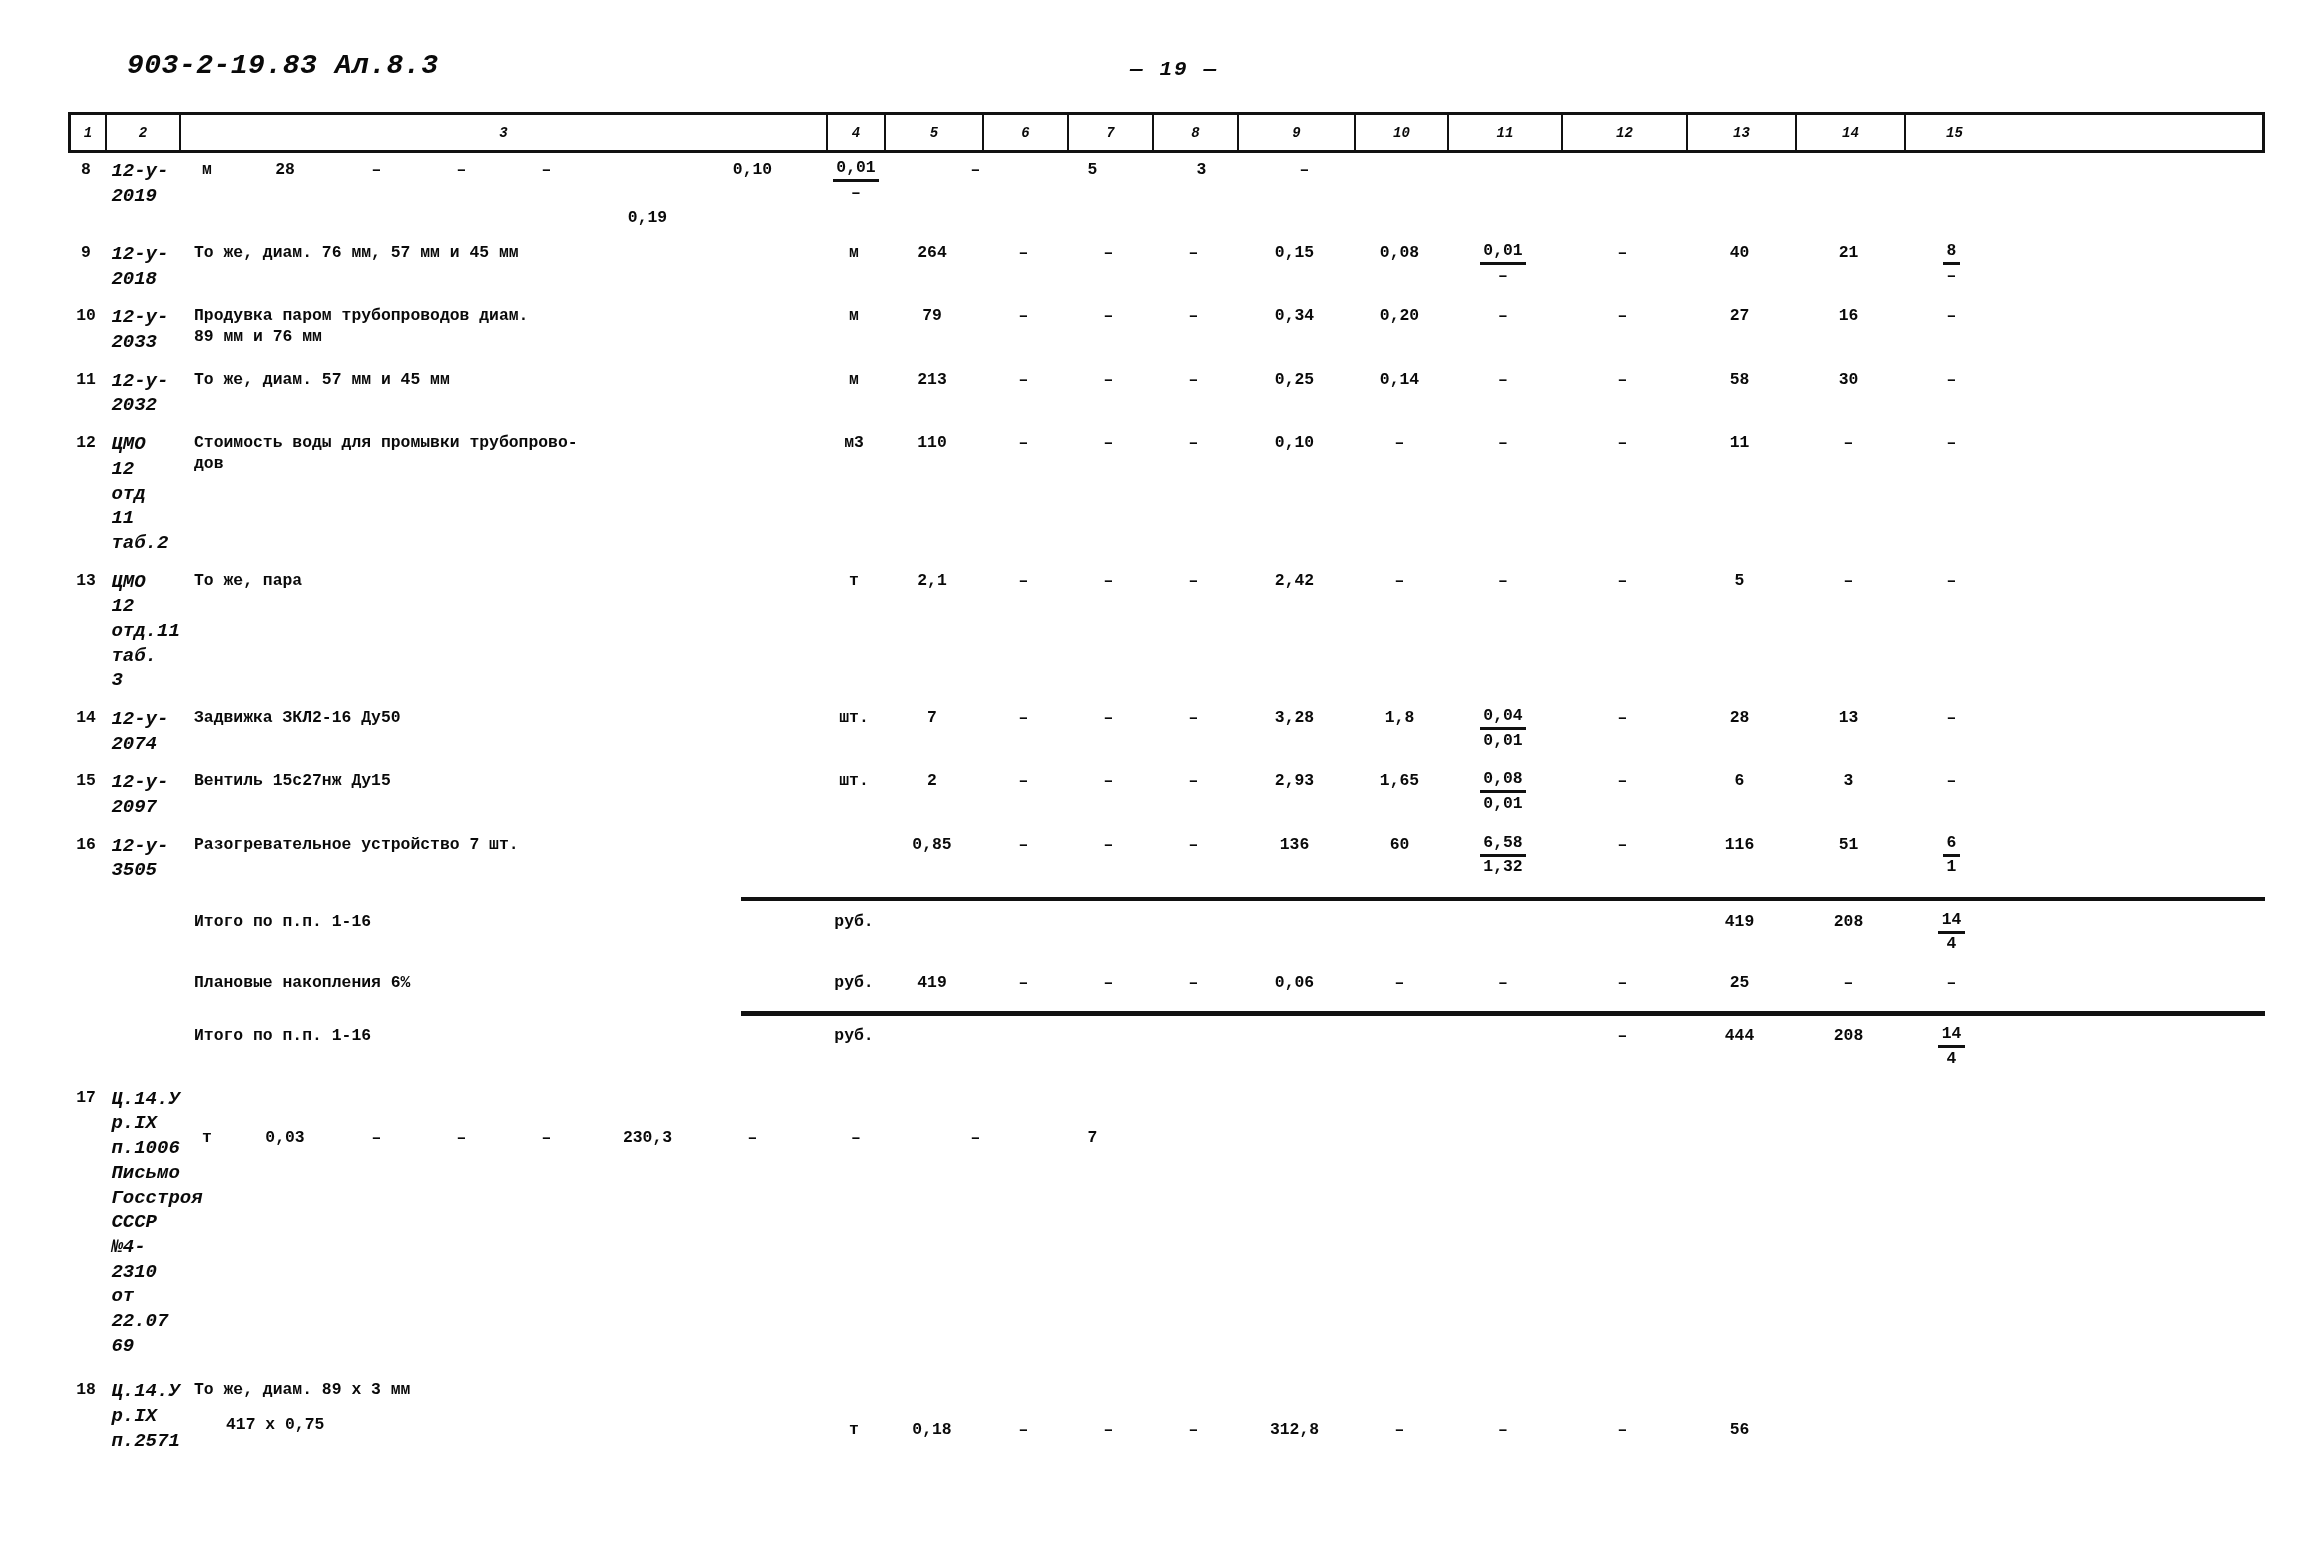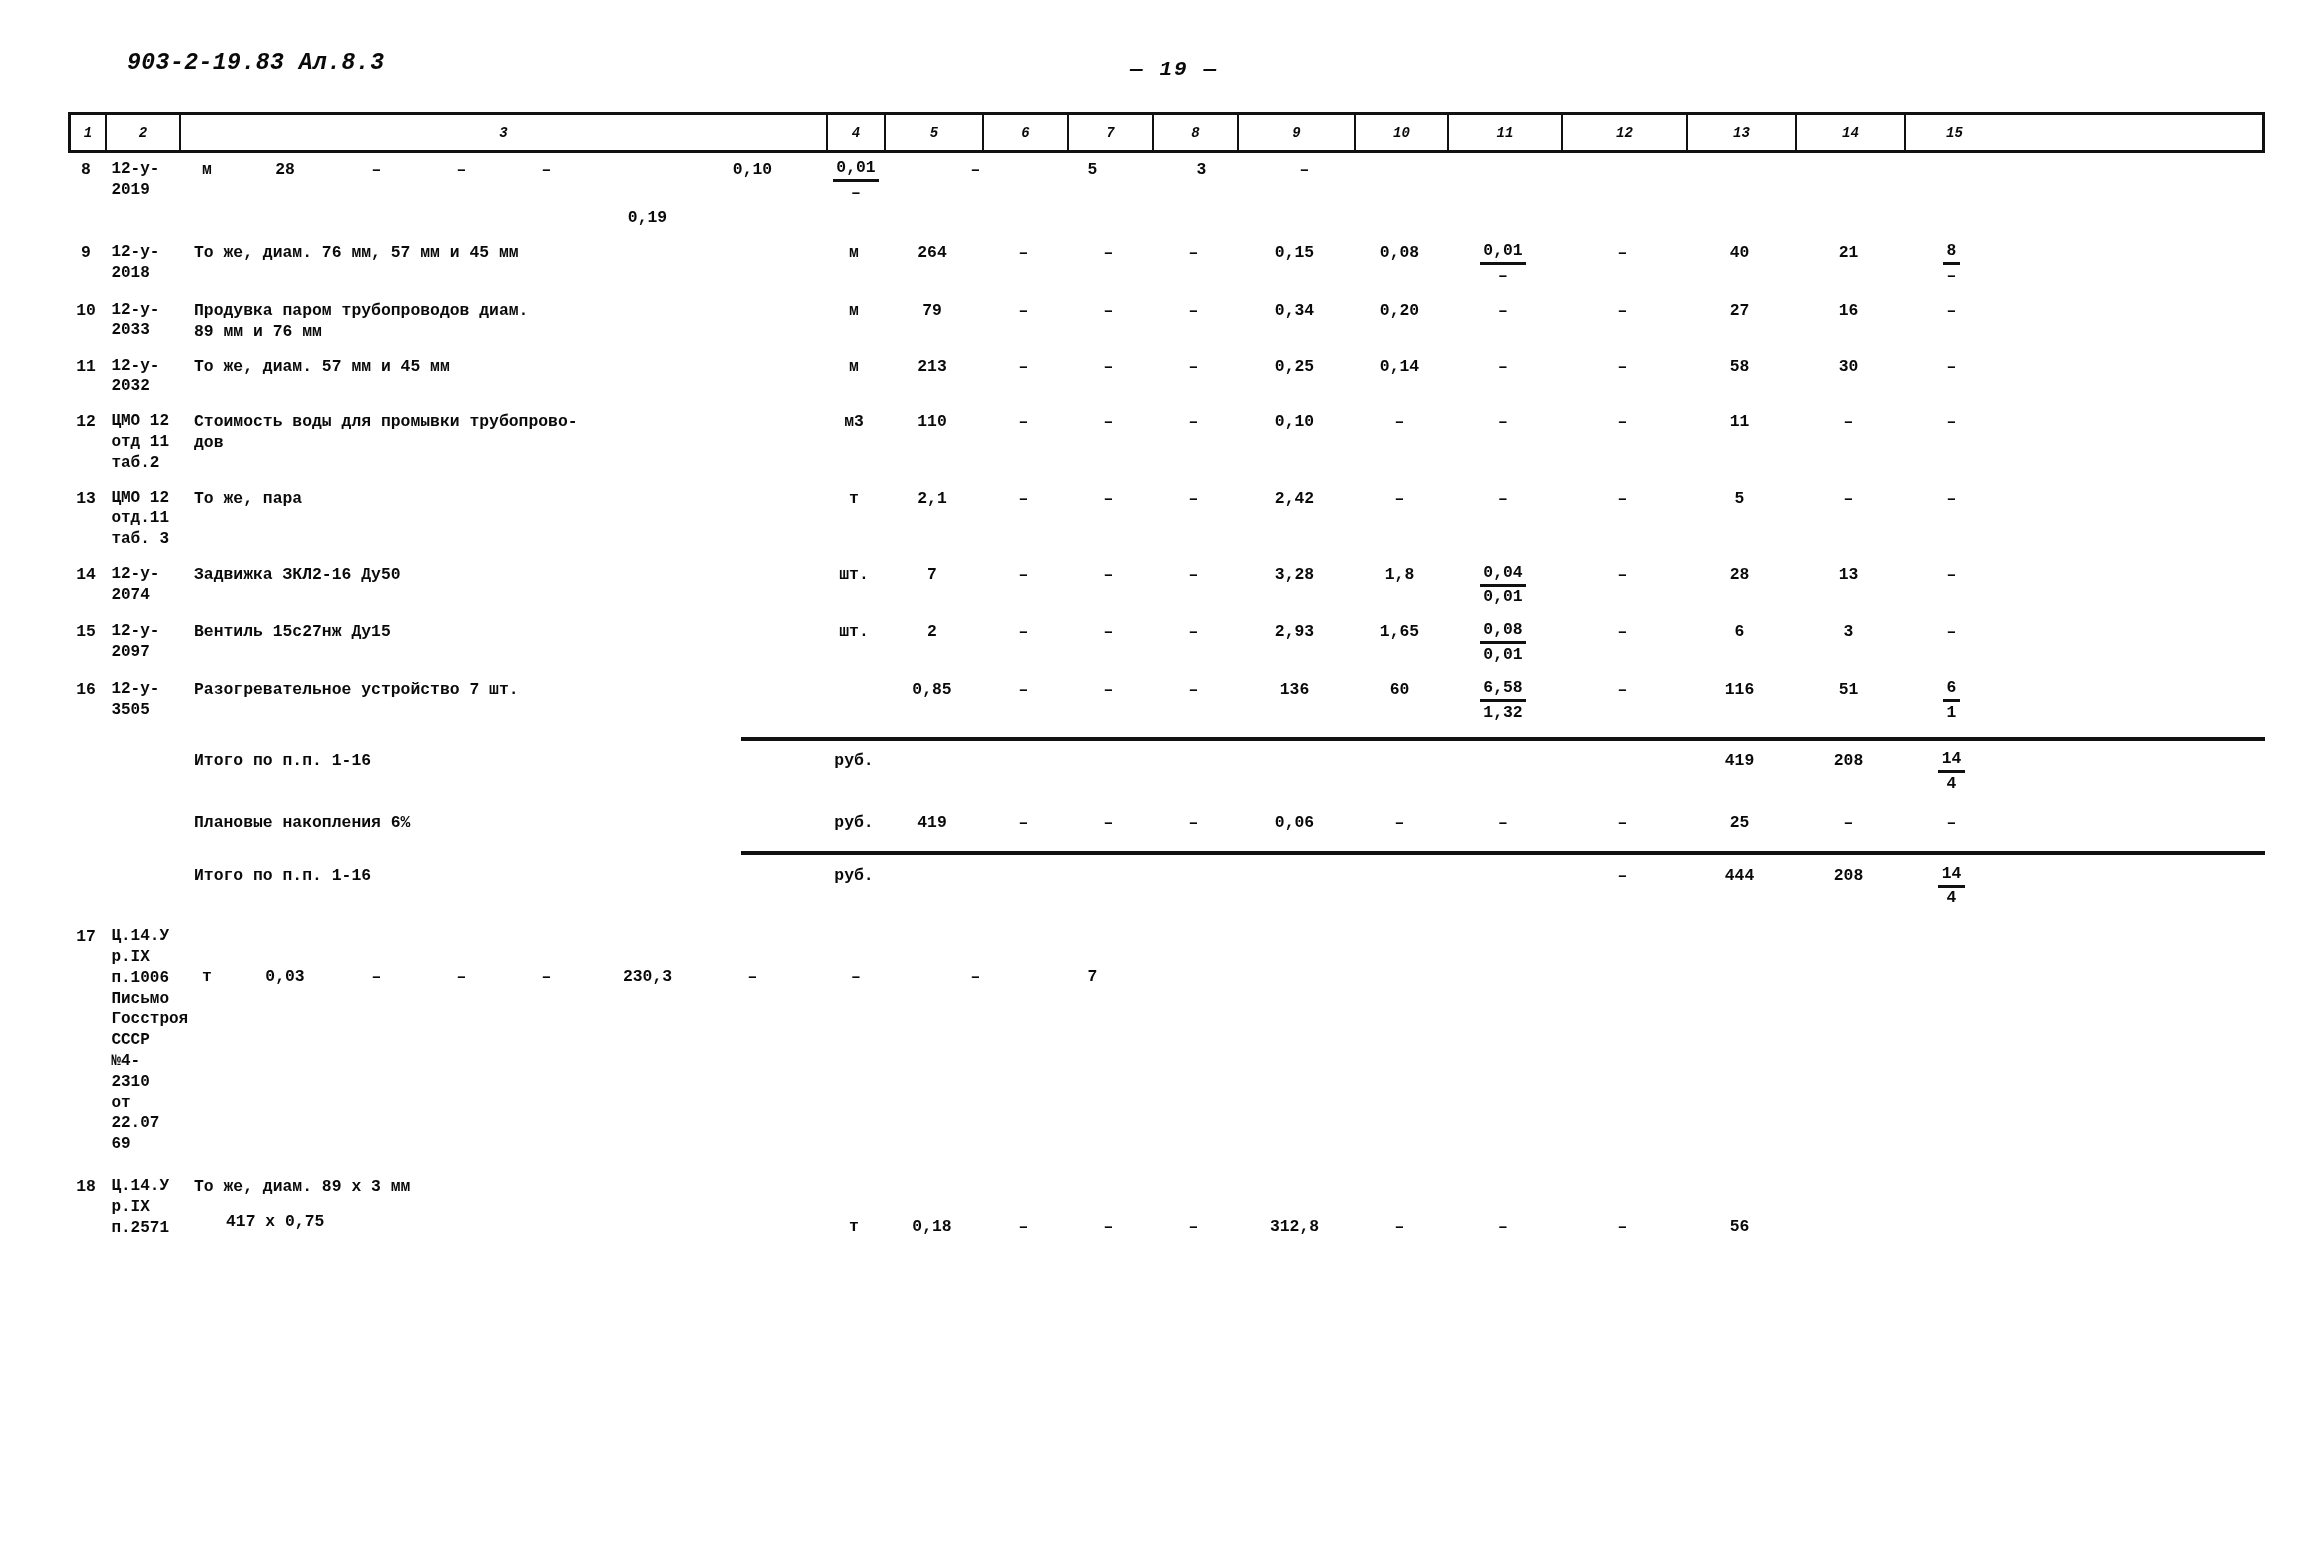--- a/index.html
+++ b/index.html
@@ -8,21 +8,21 @@
     font-family:"Liberation Mono","DejaVu Sans Mono",monospace;
     color:#0a0a0a;
     position:relative;
     overflow:hidden;
   }
   .page{position:absolute;inset:0;}
 
   
   .doc-code{
     position:absolute;left:127px;top:50px;
-    font-size:23px;font-weight:bold;letter-spacing:0.5px;
+    font-size:28px;font-weight:bold;letter-spacing:0.5px;
     font-style:italic;
   }
   .page-num{
     position:absolute;left:1130px;top:58px;
     font-size:21px;font-weight:bold;font-style:italic;
     letter-spacing:2.1px;
   }
 
   
   .colhdr{
@@ -41,21 +41,21 @@
 
   
   .tbl{position:absolute;left:68px;top:159px;width:2197px;}
   .row{display:flex;align-items:flex-start;width:100%;}
   .cell{box-sizing:border-box;font-size:16.4px;font-weight:bold;line-height:1.28;}
   .c-num{text-align:center;}
   .c-ref{text-align:left;padding-left:7.4px;white-space:pre-line;}
   .c-desc{text-align:left;padding-left:16px;white-space:pre-line;}
   .c-v{text-align:center;}
 
-  .sub{font-size:16px;line-height:1.3;}
+  .sub{font-size:19px;line-height:1.3;font-style:italic;}
 
   
   .frac{display:inline-block;text-align:center;line-height:1.15;}
   .frac .top{display:block;border-bottom:3.2px solid #111;padding:0 3.2px 1.1px 3.2px;}
   .frac .bot{display:block;padding-top:1.6px;}
   .extra-line{font-size:16.4px;font-weight:bold;}
 </style>
 </head>
 <body>
 

